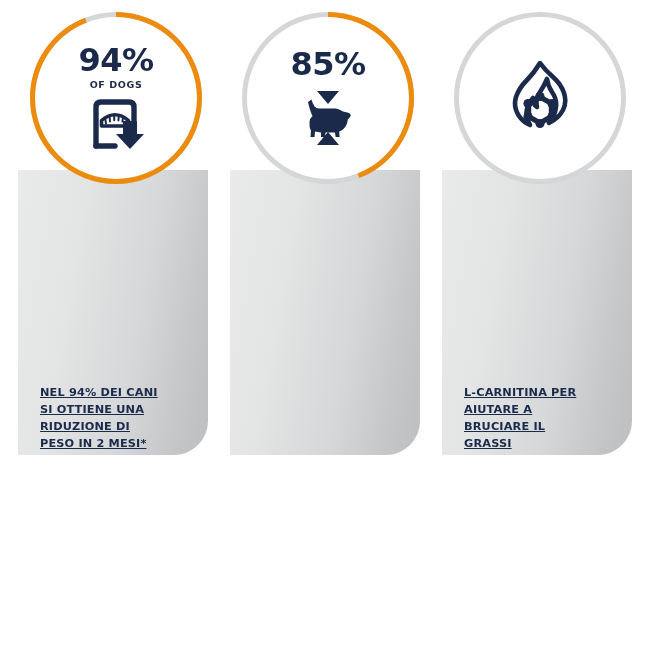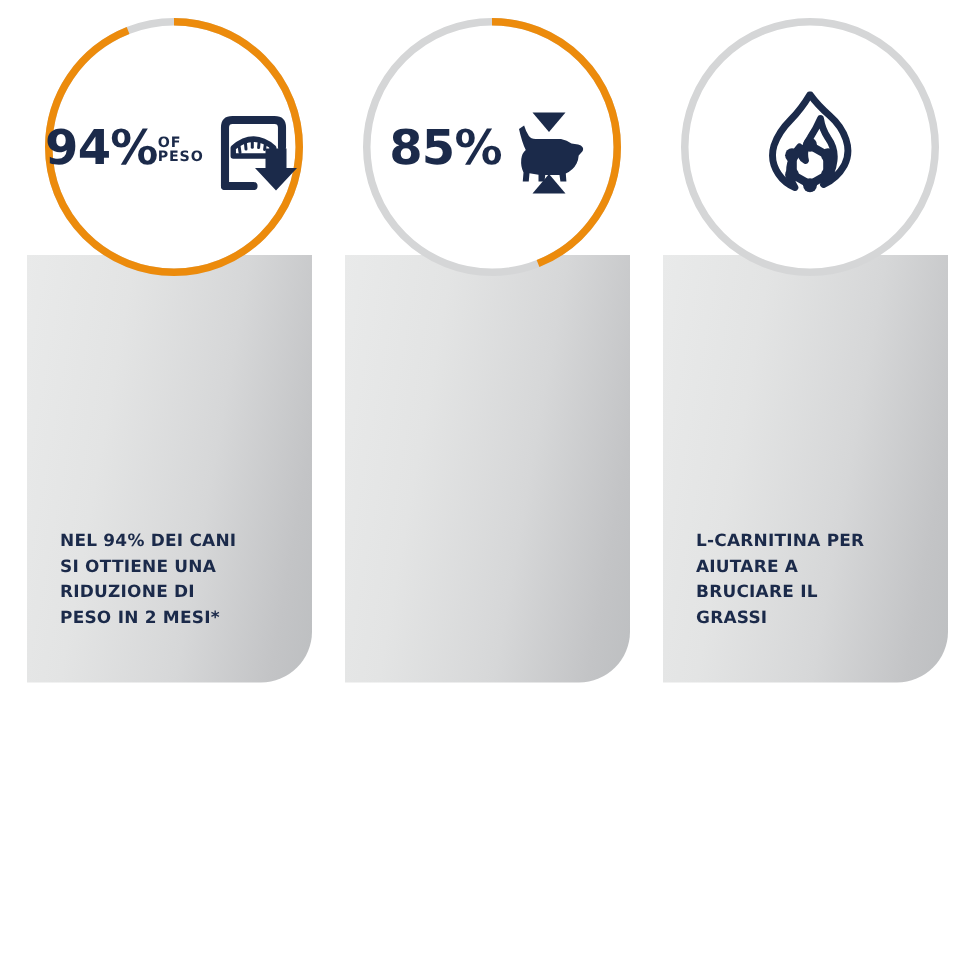--- a/index.html
+++ b/index.html
@@ -81,21 +81,21 @@
   }
 
   
   .circle-inner {
     position: absolute;
     left: 12px;
     top: 12px;
     width: 172px;
     height: 172px;
     display: flex;
-    flex-direction: row;
+    flex-direction: column;
     align-items: center;
     justify-content: center;
     pointer-events: none;
   }
   .pct {
     font-family: "DejaVu Sans", sans-serif;
     font-weight: bold;
     font-size: 32px;
     letter-spacing: -0.5px;
     color: #1b2a4a;
@@ -117,30 +117,31 @@
     justify-content: center;
   }
   .icon-box svg { display: block; }
   .card-3 .circle-inner { justify-content: center; }
   .card-3 .icon-box { margin-top: 0; }
 
   
   .caption {
     position: absolute;
     left: 22px;
-    top: 352px;
+    top: 384px;
     width: 160px;
     font-family: "DejaVu Sans", sans-serif;
     font-weight: bold;
     font-size: 11.3px;
     line-height: 1.52;
     letter-spacing: 0.15px;
     color: #1b2a4a;
     text-transform: uppercase;
     white-space: pre-line;
+    text-decoration: underline;
   }
 </style>
 </head>
 <body>
 
 <div id="infographic">
   <div class="cards">
 
     <div class="card card-1">
       <div class="panel"></div>
@@ -148,21 +149,21 @@
       <div class="ring-wrap">
         <svg viewBox="0 0 172 172">
           <circle class="ring-track" cx="86" cy="86" r="83.5"></circle>
 
           <circle class="ring-progress" cx="86" cy="86" r="83.5" stroke-dasharray="493.1 31.5" transform="rotate(-90 86 86)"></circle>
         </svg>
       </div>
 
       <div class="circle-inner">
         <div class="pct">94%</div>
-        <div class="pct-sub">OF PESO</div>
+        <div class="pct-sub">OF DOGS</div>
         <div class="icon-box">
           <svg width="64" height="56" viewBox="0 0 64 56">
             <g fill="none" stroke="#1b2a4a" stroke-width="5.4" stroke-linejoin="round" stroke-linecap="round">
               <path d="M12 50 L12 11 Q12 6 17 6 L45 6 Q50 6 50 11 L50 24"></path>
               <path d="M12 50 L31 50"></path>
             </g>
             <path d="M17.5 24.5 Q31 13 44.5 24.5 L44.5 30 L17.5 30 Z" fill="none" stroke="#1b2a4a" stroke-width="3.6" stroke-linejoin="round"></path>
             <g stroke="#1b2a4a" stroke-width="2" stroke-linecap="round">
               <line x1="22" y1="27.6" x2="21.4" y2="23.4"></line>
               <line x1="26" y1="25.4" x2="25.6" y2="21"></line>

